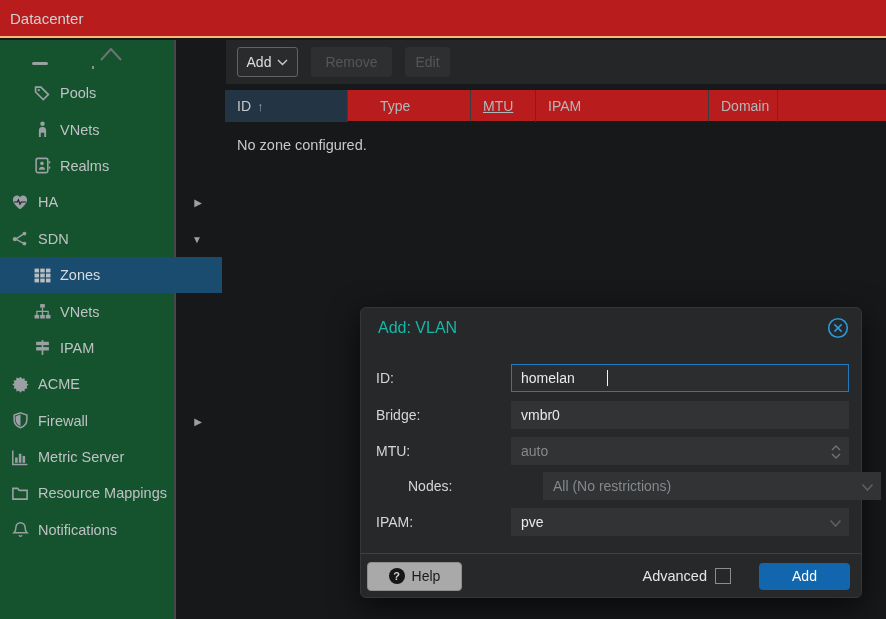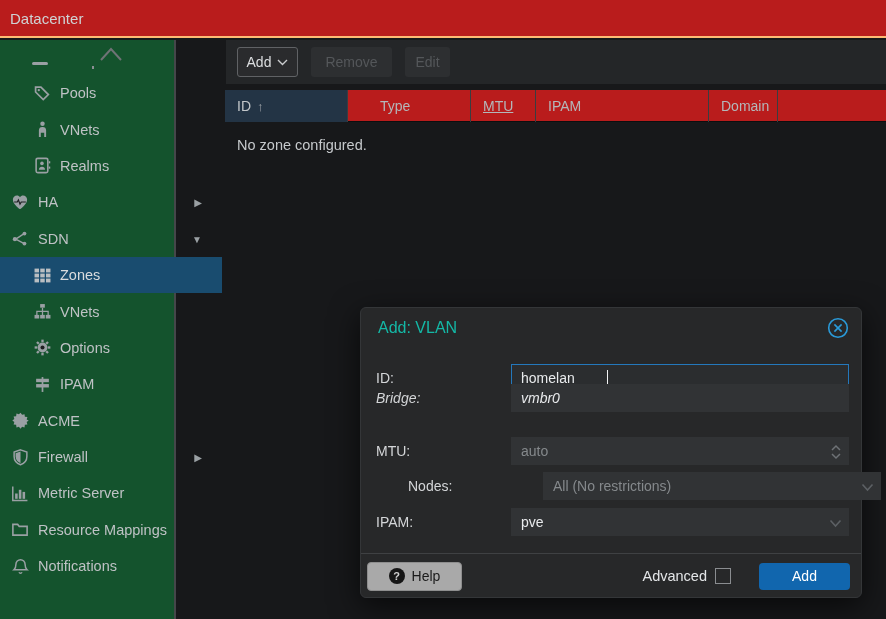--- a/index.html
+++ b/index.html
@@ -165,39 +165,20 @@
               <rect x="5.8" y="1" width="4.4" height="3.4" fill="#9aa0a4"></rect>
               <rect x="0.5" y="11.2" width="4.4" height="3.4" fill="#9aa0a4"></rect>
               <rect x="5.8" y="11.2" width="4.4" height="3.4" fill="#9aa0a4"></rect>
               <rect x="11.1" y="11.2" width="4.4" height="3.4" fill="#9aa0a4"></rect>
               <path d="M8 4.4v3.4M2.7 11.2V7.8h10.6v3.4M8 7.8v3.4" fill="none" stroke="#9aa0a4" stroke-width="1.2"></path>
             </svg>
         </span>
         <span class="sb-label">VNets</span>
       </div>
 
-      <div class="sb-item lvl2">
-        <span class="sb-icon">
-          <svg width="17" height="17" viewBox="0 0 16 16">
-              <circle cx="8" cy="8" r="4.6" fill="#9aa0a4"></circle>
-              <circle cx="8" cy="8" r="1.9" fill="#1d1e20"></circle>
-              <g stroke="#9aa0a4" stroke-width="2.2">
-                <line x1="8" y1="0.6" x2="8" y2="3"></line>
-                <line x1="8" y1="13" x2="8" y2="15.4"></line>
-                <line x1="0.6" y1="8" x2="3" y2="8"></line>
-                <line x1="13" y1="8" x2="15.4" y2="8"></line>
-                <line x1="2.8" y1="2.8" x2="4.5" y2="4.5"></line>
-                <line x1="11.5" y1="11.5" x2="13.2" y2="13.2"></line>
-                <line x1="2.8" y1="13.2" x2="4.5" y2="11.5"></line>
-                <line x1="11.5" y1="4.5" x2="13.2" y2="2.8"></line>
-              </g>
-            </svg>
-        </span>
-        <span class="sb-label">Options</span>
-      </div>
 
       <div class="sb-item lvl2">
         <span class="sb-icon">
           <svg width="17" height="17" viewBox="0 0 16 16">
               <rect x="7.2" y="1" width="1.6" height="14" fill="#9aa0a4"></rect>
               <rect x="2" y="2.6" width="12" height="3.2" fill="#9aa0a4"></rect>
               <rect x="2" y="7.6" width="12" height="3.2" fill="#9aa0a4"></rect>
             </svg>
         </span>
         <span class="sb-label">IPAM</span>
@@ -307,21 +288,21 @@
     </div>
 
     <div class="field-row" style="top:56px;">
       <span class="field-label">ID:</span>
       <div class="field focused">
         <span>homelan</span>
         <span class="caretbar"></span>
       </div>
     </div>
 
-    <div class="field-row" style="top:76px;font-style:italic;">
+    <div class="field-row" style="top:93px;">
       <span class="field-label">Bridge:</span>
       <div class="field">
         <span>vmbr0</span>
       </div>
     </div>
 
     <div class="field-row" style="top:129px;">
       <span class="field-label">MTU:</span>
       <div class="field">
         <span class="placeholder">auto</span>

